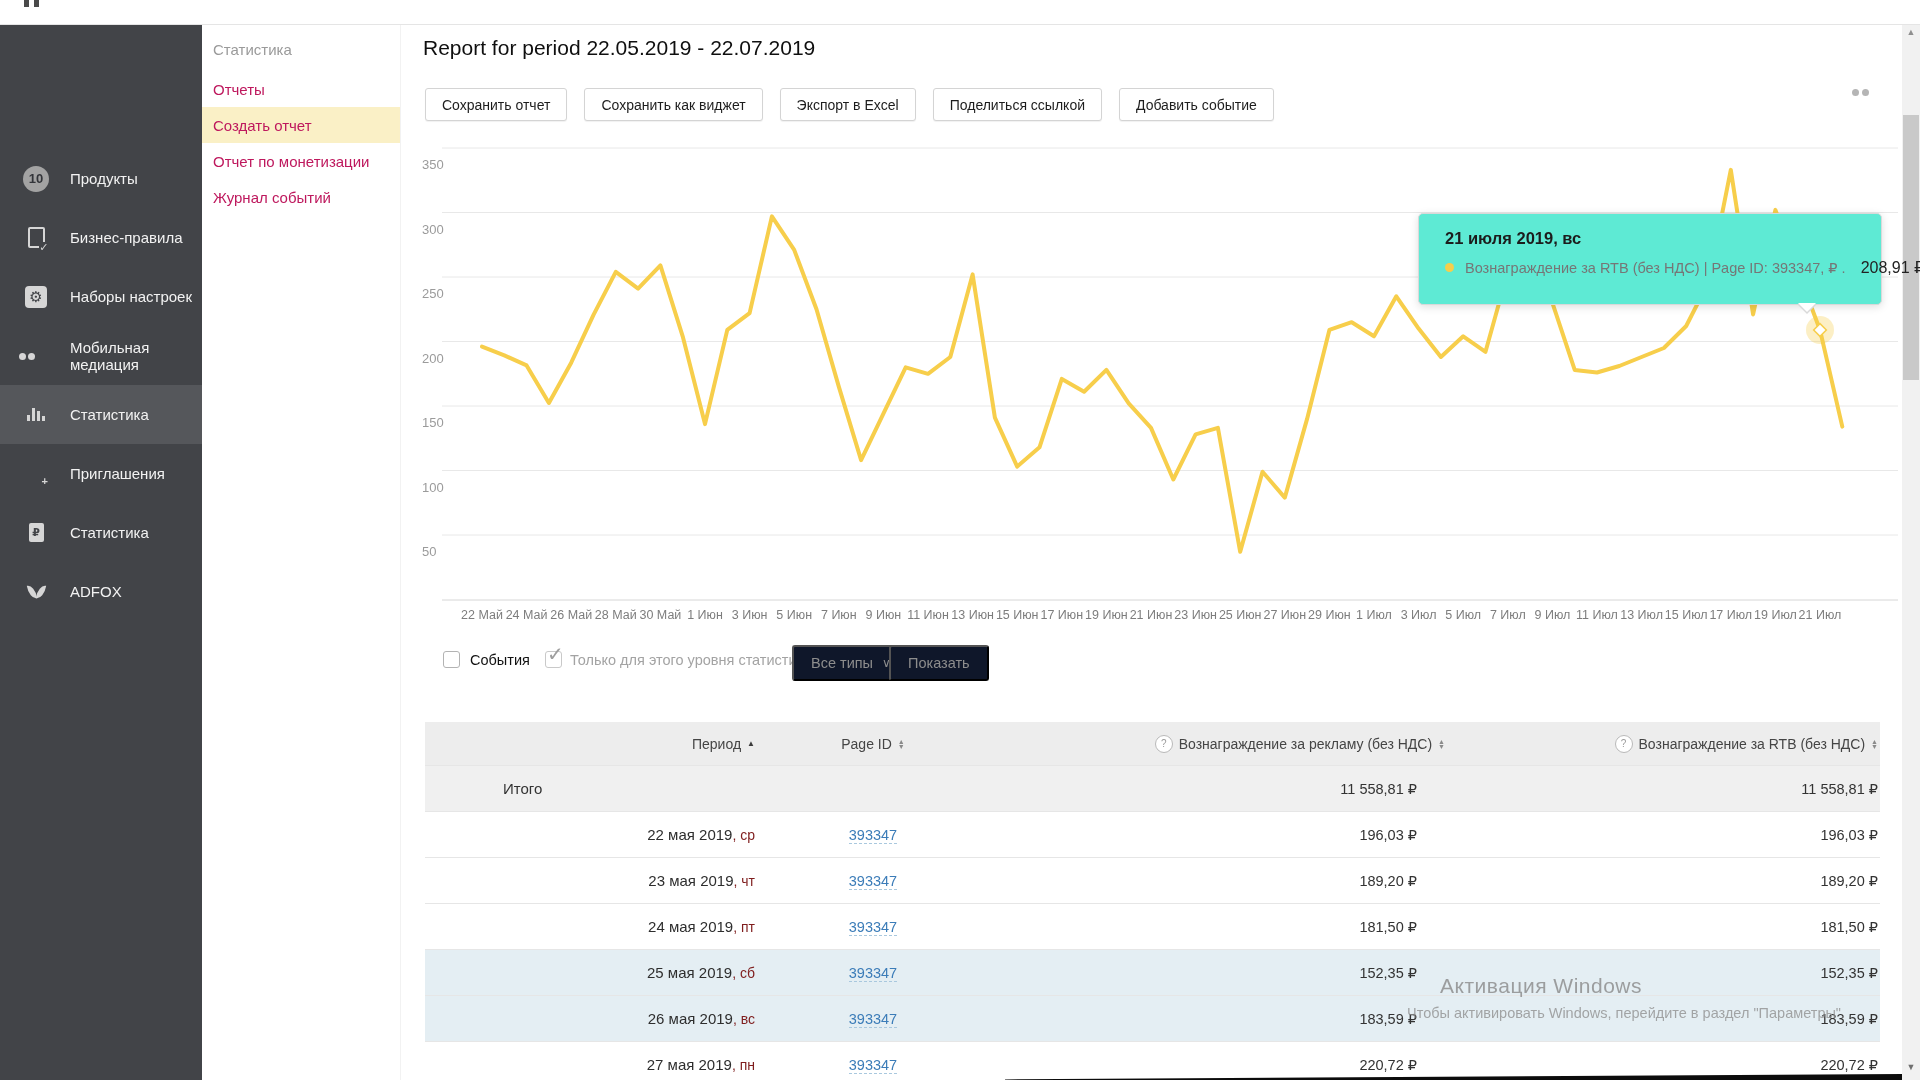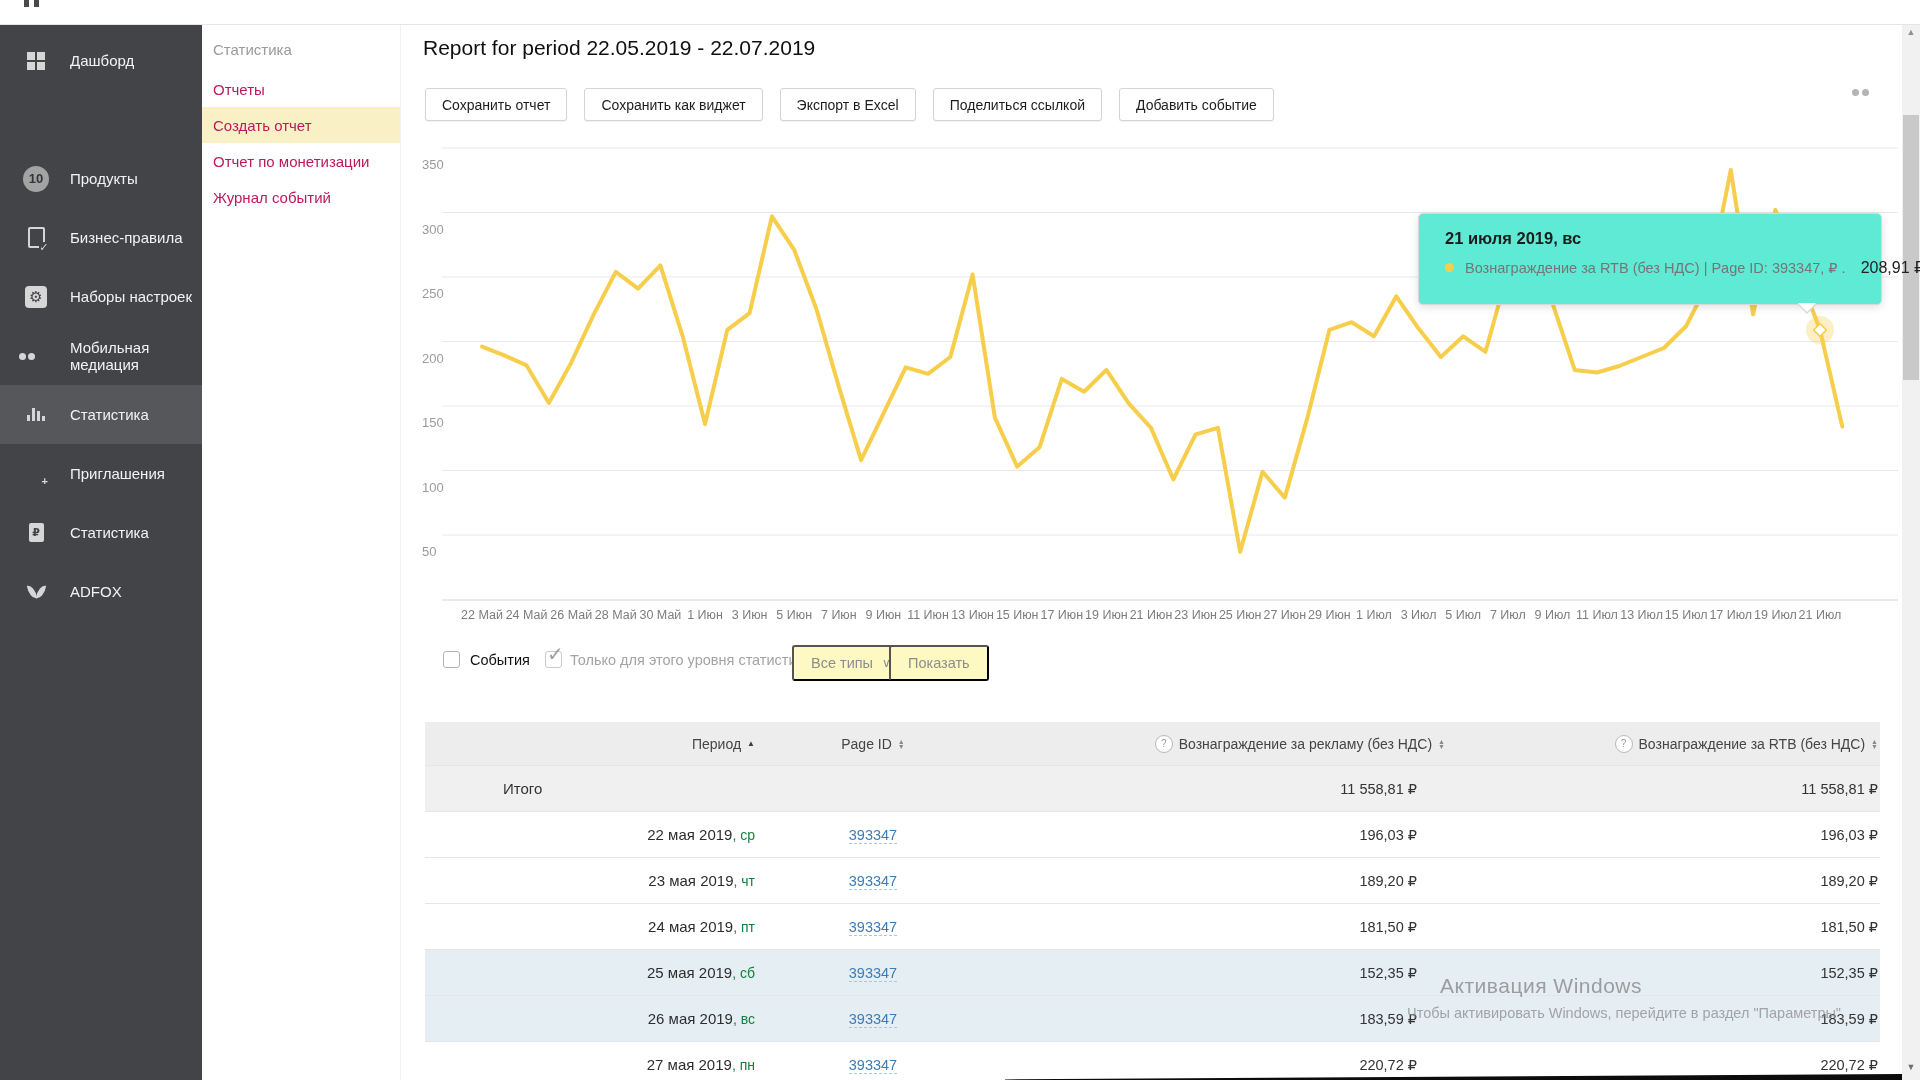--- a/index.html
+++ b/index.html
@@ -84,21 +84,21 @@
             border-left:9px solid transparent;border-right:9px solid transparent;border-top:9px solid #fff}
 
   
   .ev-group{display:flex;align-items:center;position:absolute}
   .cb{width:17px;height:17px;border:1px solid #b3b3b3;border-radius:3px;background:#fff;
       box-sizing:border-box;flex:none;cursor:pointer}
   .cb.dis{border-color:#c9c9c9;position:relative}
   .cb.dis .mark{position:absolute;left:1px;top:-8px;font-size:20px;color:#9e9e9e;line-height:1}
   #ev1{left:443px;top:651px}#ev1 .lbl{margin-left:10px;font-size:14.5px;color:#111}
   #ev2{left:545px;top:651px}#ev2 .lbl{margin-left:8px;font-size:14.5px;color:#a3a3a3}
-  .btn-dis{position:absolute;height:35px;padding:16px 17px;background:#fef9c3;border-radius:3px;
+  .btn-dis{position:absolute;height:35px;padding:16px 17px;background:#0f172a;border-radius:3px;
            color:#8d8d8d;font-size:14.5px;display:flex;align-items:center;cursor:pointer}
   #btn-types{left:792px;top:645px}
   #btn-types .caret{margin-left:9px;font-size:12px}
   #btn-show{left:889px;top:645px}
 
   
   #table{left:425px;top:722px;width:1455px}
   .t-head{display:grid;grid-template-columns:336px 224px 460px 435px;height:43px;background:#ededed;
           align-items:center;font-size:14px;color:#454545}
   .t-row{display:grid;grid-template-columns:336px 224px 460px 435px;height:45px;align-items:center;
@@ -110,21 +110,21 @@
   .c3{text-align:right;padding-right:28px}
   .c4{text-align:right;padding-right:2px}
   .t-head .c3{padding-right:0}
   .hd-flex{display:inline-flex;align-items:center;gap:6px}
   .sort-asc{font-size:8px;color:#3c3c3c}
   .sort-both{display:inline-flex;flex-direction:column;line-height:5px;font-size:7px;color:#8a8a8a}
   .help{display:inline-flex;width:16px;height:16px;border:1px solid #b9b9b9;border-radius:50%;
         align-items:center;justify-content:center;font-size:10px;color:#9a9a9a;background:#fff;cursor:pointer}
   .total-label{padding-left:78px;font-size:15px;text-align:left}
   .date-main{color:#2e2e2e;font-size:15px}
-  .date-wd{color:#15803d;font-size:14px}
+  .date-wd{color:#7f1d1d;font-size:14px}
   .pid-link{color:#3b7cb8;text-decoration:none;border-bottom:1px dashed #a9c8de;cursor:pointer;font-size:14.5px}
 
   
   #wm1{left:1440px;top:974px;font-size:21px;color:#8a8a8a;opacity:.8;z-index:7;letter-spacing:.5px}
   #wm2{left:1407px;top:1005px;font-size:14.5px;color:#8f8f8f;opacity:.78;z-index:7;white-space:nowrap}
 
   
   #scroll-track{left:1902px;top:25px;width:18px;height:1055px;background:#f1f1f1}
   #scroll-up{left:1902px;top:27px;width:18px;text-align:center;font-size:9px;color:#8f8f8f;cursor:pointer}
   #scroll-thumb{left:1903px;top:115px;width:16px;height:265px;background:#c9c9c9;cursor:pointer}
@@ -135,31 +135,20 @@
 </head>
 <body>
 
 <div class="abs" id="top-strip">
   <span class="frag" style="left:24px"></span>
   <span class="frag" style="left:34px"></span>
 </div>
 <div class="abs" id="top-divider"></div>
 
 <nav class="abs" id="sidebar">
-  <div class="sb-item" style="top:6px">
-    <span class="sb-ic">
-        <span class="i-dash">
-          <b></b>
-          <b></b>
-          <b></b>
-          <b></b>
-        </span>
-      </span>
-    <span>Дашборд</span>
-  </div>
   <div class="sb-item" style="top:124px">
     <span class="sb-ic">
         <span class="i-b10">10</span>
       </span>
     <span>Продукты</span>
   </div>
   <div class="sb-item" style="top:183px">
     <span class="sb-ic">
         <span class="i-doc">
           <span>✓</span>

